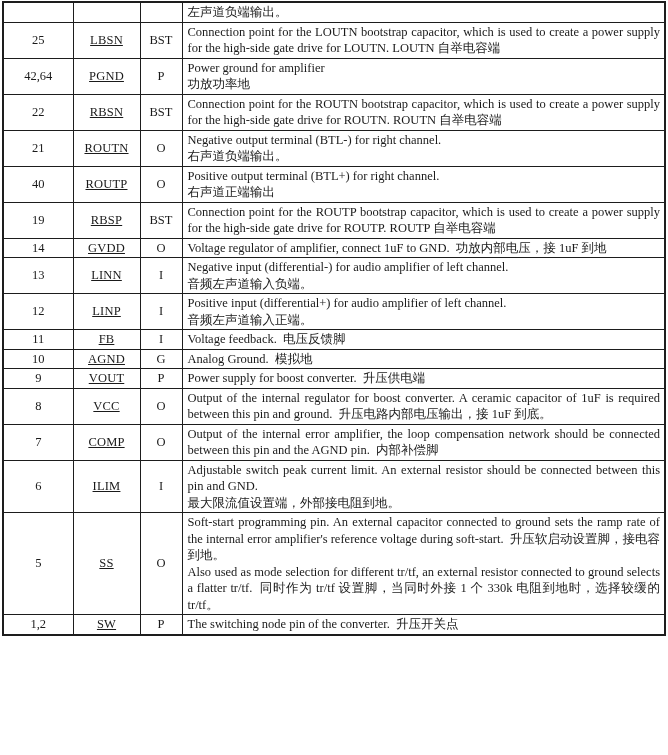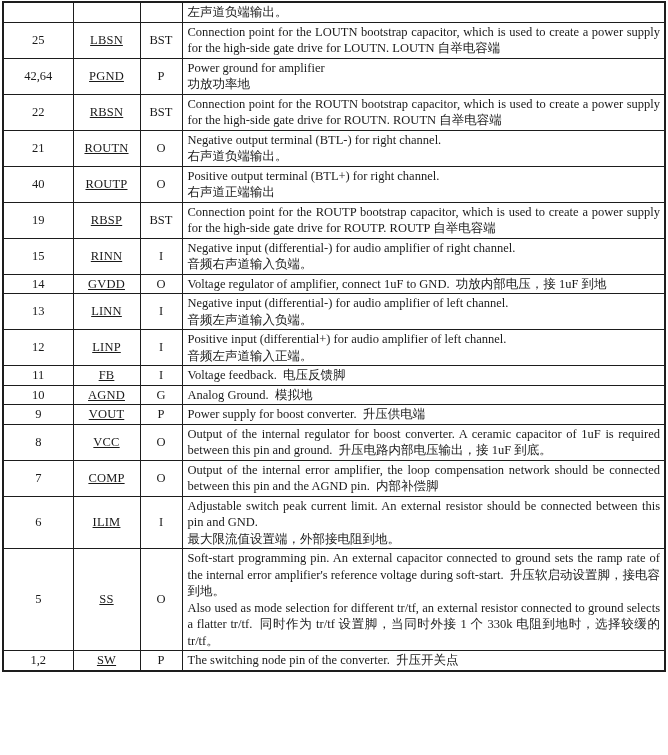--- a/index.html
+++ b/index.html
@@ -124,29 +124,20 @@
     <td class="c-pin">19</td>
     <td class="c-name">RBSP</td>
     <td class="c-type">BST</td>
     <td class="c-desc">
             <div class="desc-par">Connection point for the ROUTP bootstrap capacitor, which is used to create a power supply for the high-side gate drive for ROUTP. ROUTP 自举电容端</div>
           </td>
   </tr>
 
 
 
-  <tr>
-    <td class="c-pin">15</td>
-    <td class="c-name">RINN</td>
-    <td class="c-type">I</td>
-    <td class="c-desc">
-            <div class="desc-par">Negative input (differential-) for audio amplifier of right channel.</div>
-            <div class="desc-par">音频右声道输入负端。</div>
-          </td>
-  </tr>
 
   <tr>
     <td class="c-pin">14</td>
     <td class="c-name">GVDD</td>
     <td class="c-type">O</td>
     <td class="c-desc">
             <div class="desc-par">Voltage regulator of amplifier, connect 1uF to GND.&nbsp; 功放内部电压，接 1uF 到地</div>
           </td>
   </tr>
 

